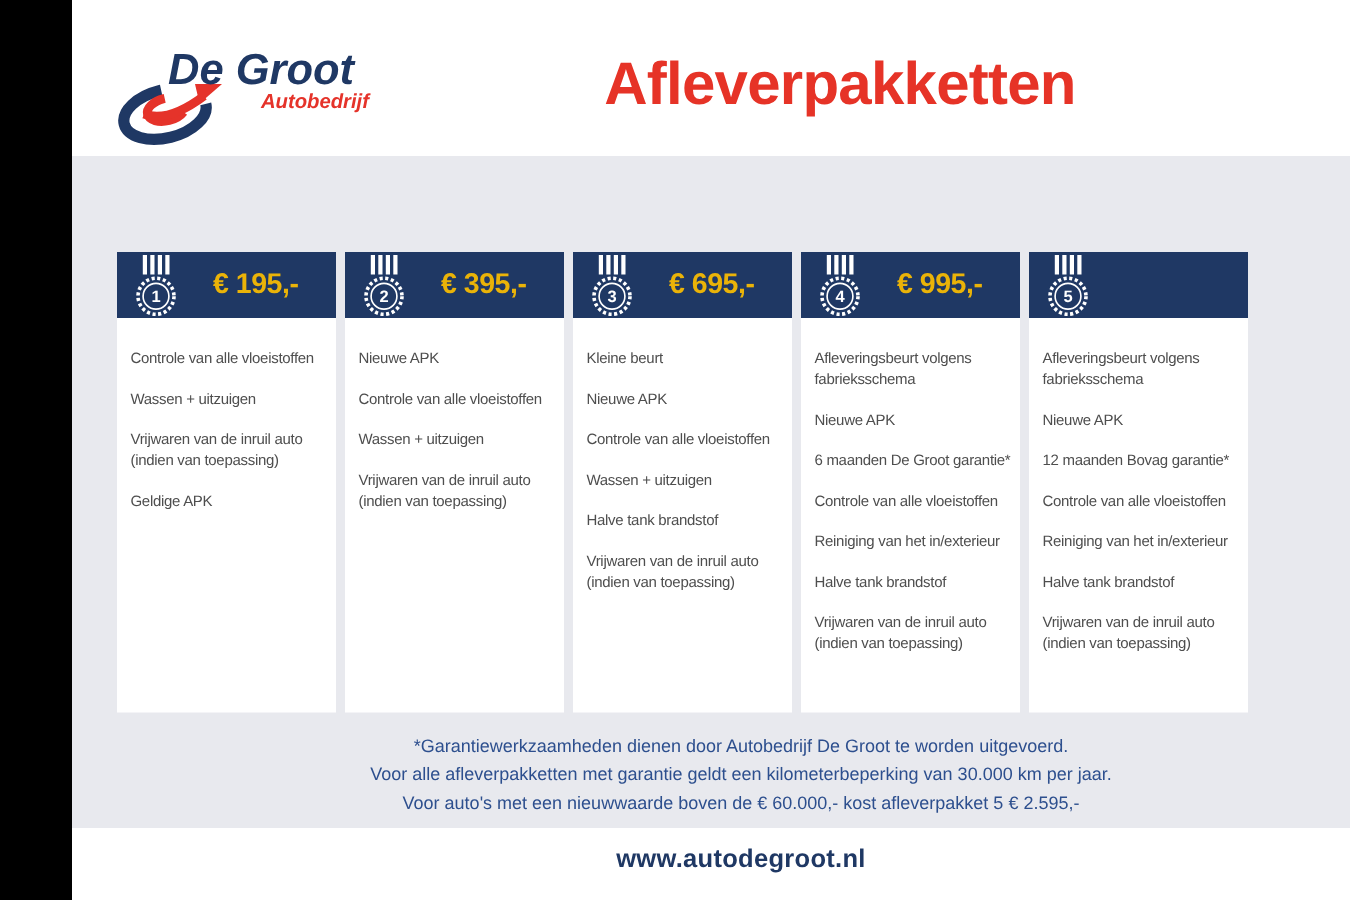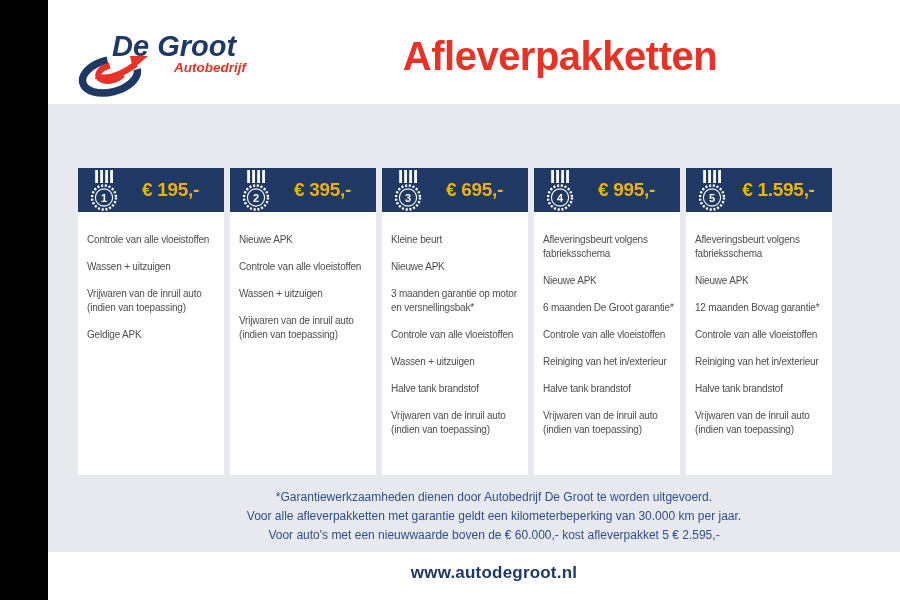--- a/index.html
+++ b/index.html
@@ -107,22 +107,20 @@
         <rect x="23.2" y="0" width="2.8" height="13" fill="#fff"></rect>
         <circle cx="17" cy="27.5" r="12" fill="none" stroke="#fff" stroke-width="2.4" stroke-dasharray="2.1 1.7"></circle>
         <circle cx="17" cy="27.5" r="8.6" fill="none" stroke="#fff" stroke-width="1.1"></circle>
         <text class="medal-num" x="17" y="31.5" text-anchor="middle" font-family="Liberation Sans, sans-serif" font-size="11" font-weight="bold" fill="#fff">3</text>
       </svg>
       <div class="price">€ 695,-</div>
     </div>
     <ul class="features">
           <li>Kleine beurt</li>
           <li>Nieuwe APK</li>
-          <li>3 maanden garantie op motor
-en versnellingsbak*</li>
           <li>Controle van alle vloeistoffen</li>
           <li>Wassen + uitzuigen</li>
           <li>Halve tank brandstof</li>
           <li>Vrijwaren van de inruil auto
 (indien van toepassing)</li>
         </ul>
   </div>
 
   <div class="card">
     <div class="card-header">
@@ -154,21 +152,20 @@
     <div class="card-header">
       <svg class="medal" width="34" height="42" viewBox="0 0 34 42">
         <rect x="8.2" y="0" width="2.8" height="13" fill="#fff"></rect>
         <rect x="13.2" y="0" width="2.8" height="13" fill="#fff"></rect>
         <rect x="18.2" y="0" width="2.8" height="13" fill="#fff"></rect>
         <rect x="23.2" y="0" width="2.8" height="13" fill="#fff"></rect>
         <circle cx="17" cy="27.5" r="12" fill="none" stroke="#fff" stroke-width="2.4" stroke-dasharray="2.1 1.7"></circle>
         <circle cx="17" cy="27.5" r="8.6" fill="none" stroke="#fff" stroke-width="1.1"></circle>
         <text class="medal-num" x="17" y="31.5" text-anchor="middle" font-family="Liberation Sans, sans-serif" font-size="11" font-weight="bold" fill="#fff">5</text>
       </svg>
-      <div class="price">€ 1.595,-</div>
     </div>
     <ul class="features">
           <li>Afleveringsbeurt volgens
 fabrieksschema</li>
           <li>Nieuwe APK</li>
           <li>12 maanden Bovag garantie*</li>
           <li>Controle van alle vloeistoffen</li>
           <li>Reiniging van het in/exterieur</li>
           <li>Halve tank brandstof</li>
           <li>Vrijwaren van de inruil auto

